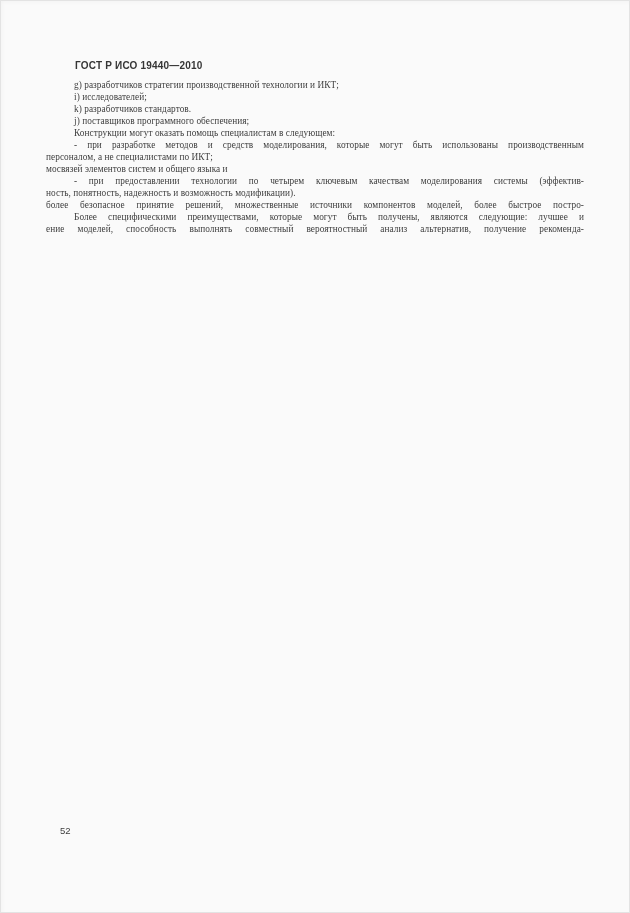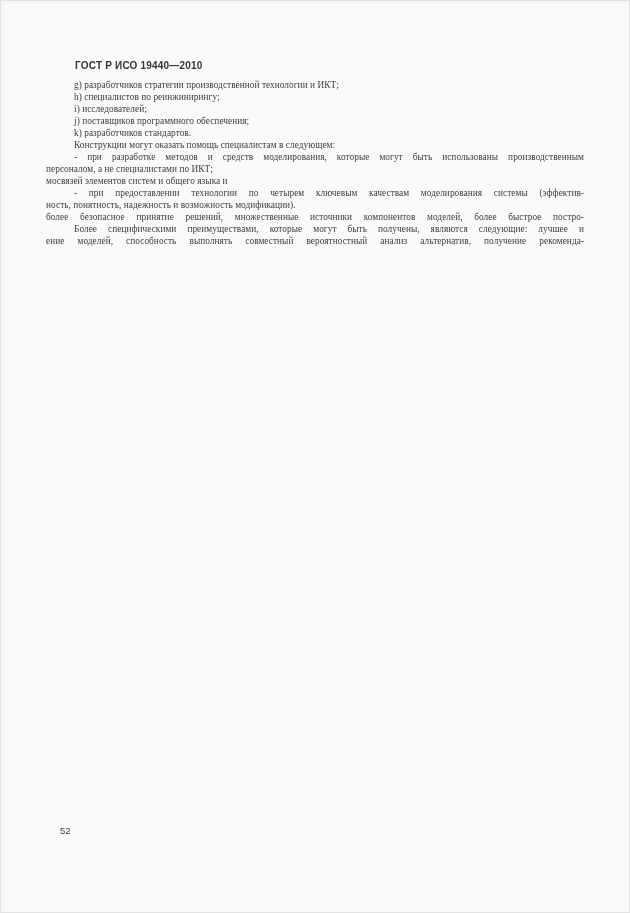--- a/index.html
+++ b/index.html
@@ -62,24 +62,23 @@
 </style>
 </head>
 <body>
 
 <div class="page">
 
   <div class="doc-header">ГОСТ Р ИСО 19440—2010</div>
 
   <div class="body-text">
     <div class="line indent">g)  разработчиков стратегии производственной технологии и ИКТ;</div>
-    <div class="line indent">h) специалистов по реинжинирингу;</div>
     <div class="line indent">i) исследователей;</div>
+    <div class="line indent">k) разработчиков стандартов.</div>
     <div class="line indent">j) поставщиков программного обеспечения;</div>
-    <div class="line indent">k) разработчиков стандартов.</div>
     <div class="line indent">Конструкции могут оказать помощь специалистам в следующем:</div>
     <div class="line indent j">- при разработке методов и средств моделирования, которые могут быть использованы производственным</div>
     <div class="line">персоналом, а не специалистами по ИКТ;</div>
     <div class="line">мосвязей элементов систем и общего языка и</div>
     <div class="line indent j">- при предоставлении технологии по четырем ключевым качествам моделирования системы (эффектив-</div>
     <div class="line">ность, понятность, надежность и возможность модификации).</div>
     <div class="line j">более безопасное принятие решений, множественные источники компонентов моделей, более быстрое постро-</div>
     <div class="line indent j">Более специфическими преимуществами, которые могут быть получены, являются следующие: лучшее и</div>
     <div class="line j">ение моделей, способность выполнять совместный вероятностный анализ альтернатив, получение рекоменда-</div>
   </div>

